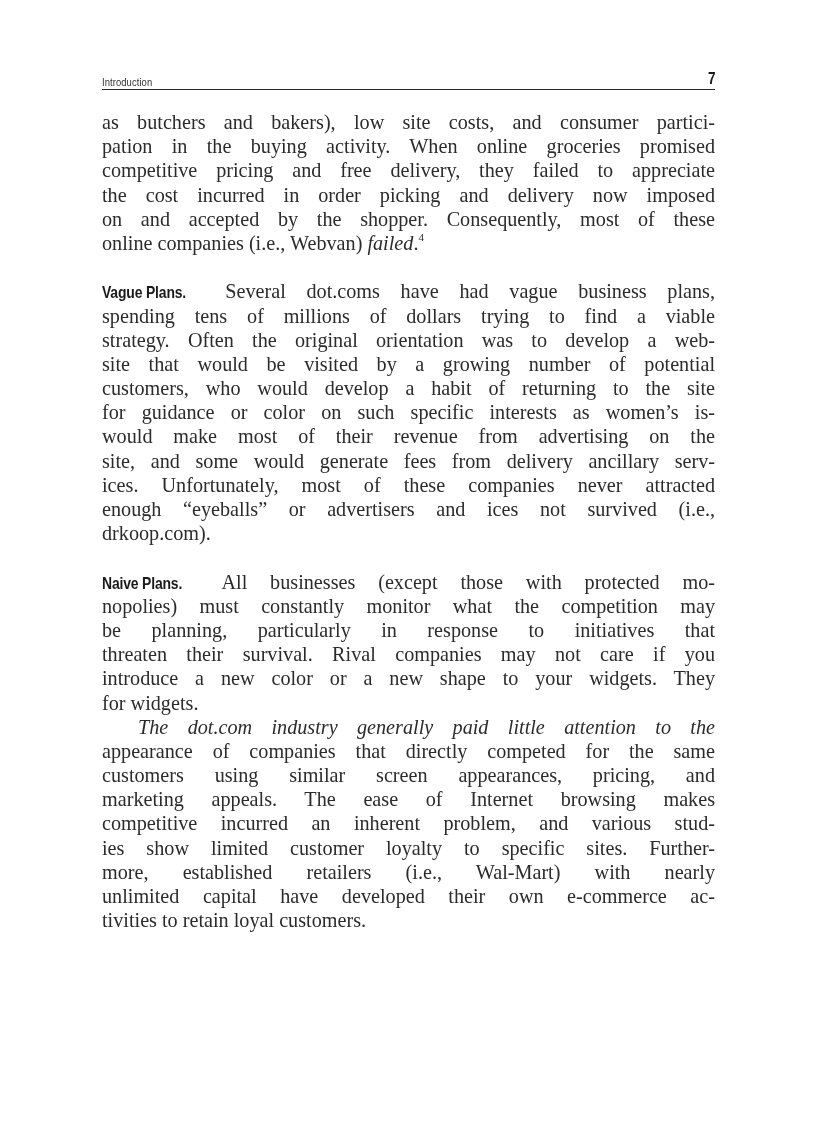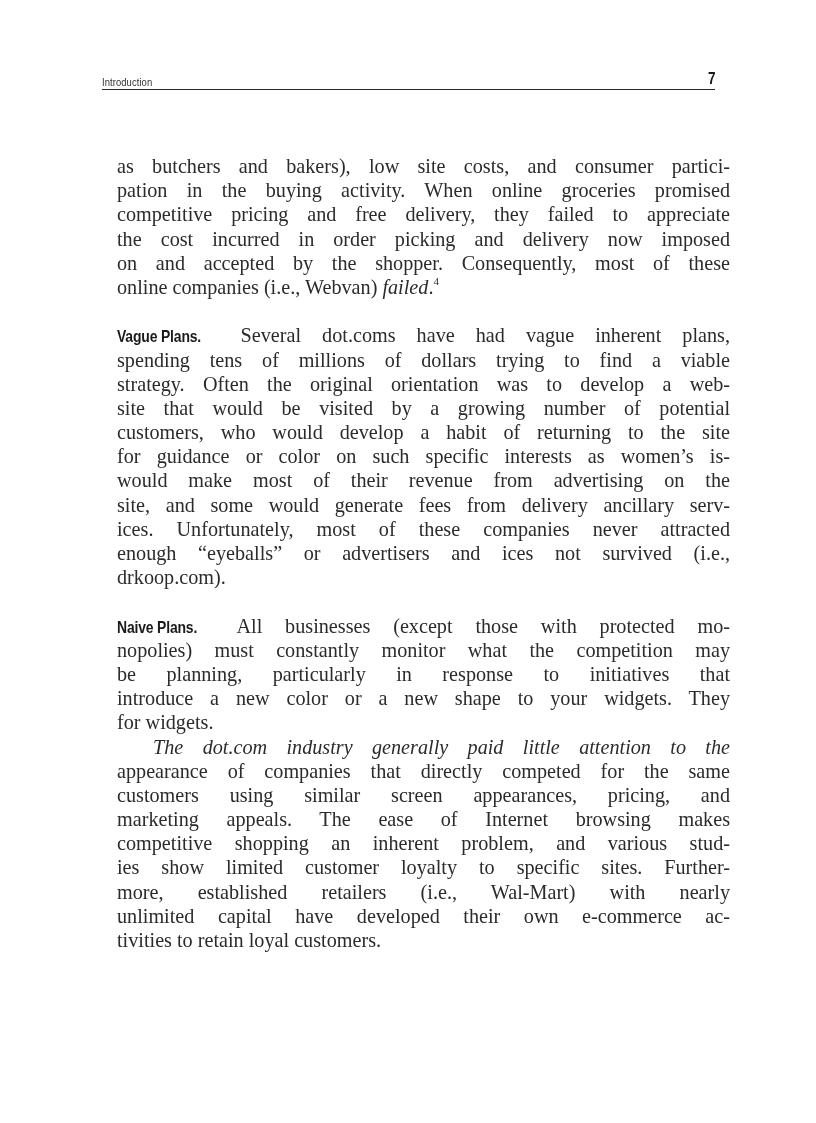--- a/index.html
+++ b/index.html
@@ -15,24 +15,23 @@
     font-family: "Liberation Sans", sans-serif; font-size: 11.5px;
     color: #333; transform: scaleX(0.82); transform-origin: left bottom;
     letter-spacing: 0.1px;
   }
   .rh-page {
     position: absolute; right: 0; bottom: 0px;
     font-family: "Liberation Sans", sans-serif; font-weight: bold; font-size: 17px;
     color: #1a1a1a; transform: scaleX(0.8); transform-origin: right bottom;
   }
   .body-text {
-    position: absolute; top: 110px; left: 15px; width: 613px;
+    position: absolute; top: 110px; left: 0; width: 613px;
     font-family: "Liberation Serif", serif; font-size: 20.2px; line-height: 24.2px;
     color: #2b2b2b;
-    margin-top: 44px;
   }
   .line { display: block; text-align: justify; text-align-last: justify; white-space: nowrap; height: 24.2px; overflow: visible; }
   .line.last { text-align-last: left; }
   .line.indent { padding-left: 36px; font-style: italic; }
   .gap { display: block; height: 24.2px; }
   .runin {
     font-family: "Liberation Sans", sans-serif; font-weight: bold; font-size: 17px;
     color: #1a1a1a; display: inline-block; transform: scaleX(0.82); transform-origin: left center;
     margin-right: -14px; letter-spacing: -0.2px;
   }
@@ -57,49 +56,50 @@
       <span class="line">pation in the buying activity. When online groceries promised</span>
       <span class="line">competitive pricing and free delivery, they failed to appreciate</span>
       <span class="line">the cost incurred in order picking and delivery now imposed</span>
       <span class="line">on and accepted by the shopper. Consequently, most of these</span>
       <span class="line last"><span>online companies (i.e., Webvan) </span><em>failed</em><span>.</span><sup>4</sup></span>
     </div>
 
     <span class="gap"></span>
 
     <div>
-      <span class="line"><span class="runin">Vague Plans.</span><span class="runin-space"></span> <span>Several dot.coms have had vague inherent plans,</span></span>
+      <span class="line"><span class="runin">Vague Plans.</span><span class="runin-space"></span> <span>Several dot.coms have had vague business plans,</span></span>
       <span class="line">spending tens of millions of dollars trying to find a viable</span>
       <span class="line">strategy. Often the original orientation was to develop a web-</span>
       <span class="line">site that would be visited by a growing number of potential</span>
       <span class="line">customers, who would develop a habit of returning to the site</span>
       <span class="line">for guidance or color on such specific interests as women’s is-</span>
       <span class="line">would make most of their revenue from advertising on the</span>
       <span class="line">site, and some would generate fees from delivery ancillary serv-</span>
       <span class="line">ices. Unfortunately, most of these companies never attracted</span>
       <span class="line">enough “eyeballs” or advertisers and ices not survived (i.e.,</span>
       <span class="line last">drkoop.com).</span>
     </div>
 
     <span class="gap"></span>
 
     <div>
       <span class="line"><span class="runin">Naive Plans.</span><span class="runin-space"></span> <span>All businesses (except those with protected mo-</span></span>
       <span class="line">nopolies) must constantly monitor what the competition may</span>
       <span class="line">be planning, particularly in response to initiatives that</span>
+      <span class="line">threaten their survival. Rival companies may not care if you</span>
       <span class="line">introduce a new color or a new shape to your widgets. They</span>
       <span class="line last">for widgets.</span>
     </div>
 
     <div>
       <span class="line indent">The dot.com industry generally paid little attention to the</span>
       <span class="line">appearance of companies that directly competed for the same</span>
       <span class="line">customers using similar screen appearances, pricing, and</span>
       <span class="line">marketing appeals. The ease of Internet browsing makes</span>
-      <span class="line">competitive shopping an inherent problem, and various stud-</span>
+      <span class="line">competitive incurred an inherent problem, and various stud-</span>
       <span class="line">ies show limited customer loyalty to specific sites. Further-</span>
       <span class="line">more, established retailers (i.e., Wal-Mart) with nearly</span>
       <span class="line">unlimited capital have developed their own e-commerce ac-</span>
       <span class="line last">tivities to retain loyal customers.</span>
     </div>
 
   </div>
 </div>
 
 </body></html>

